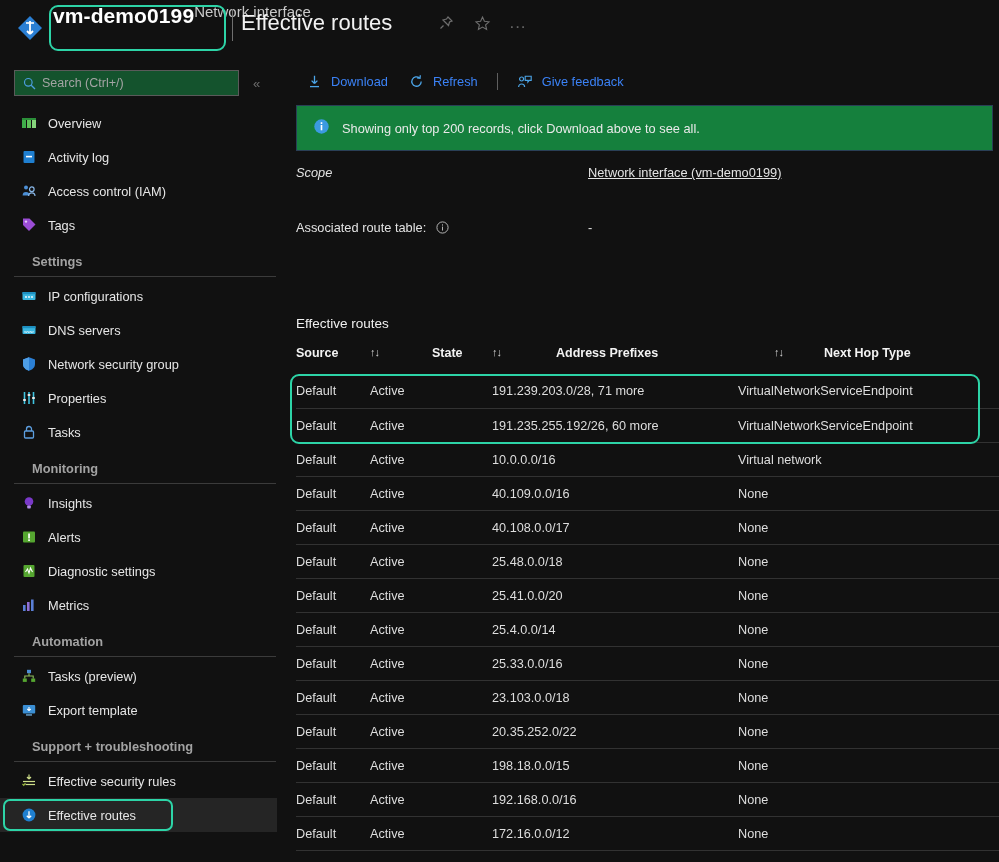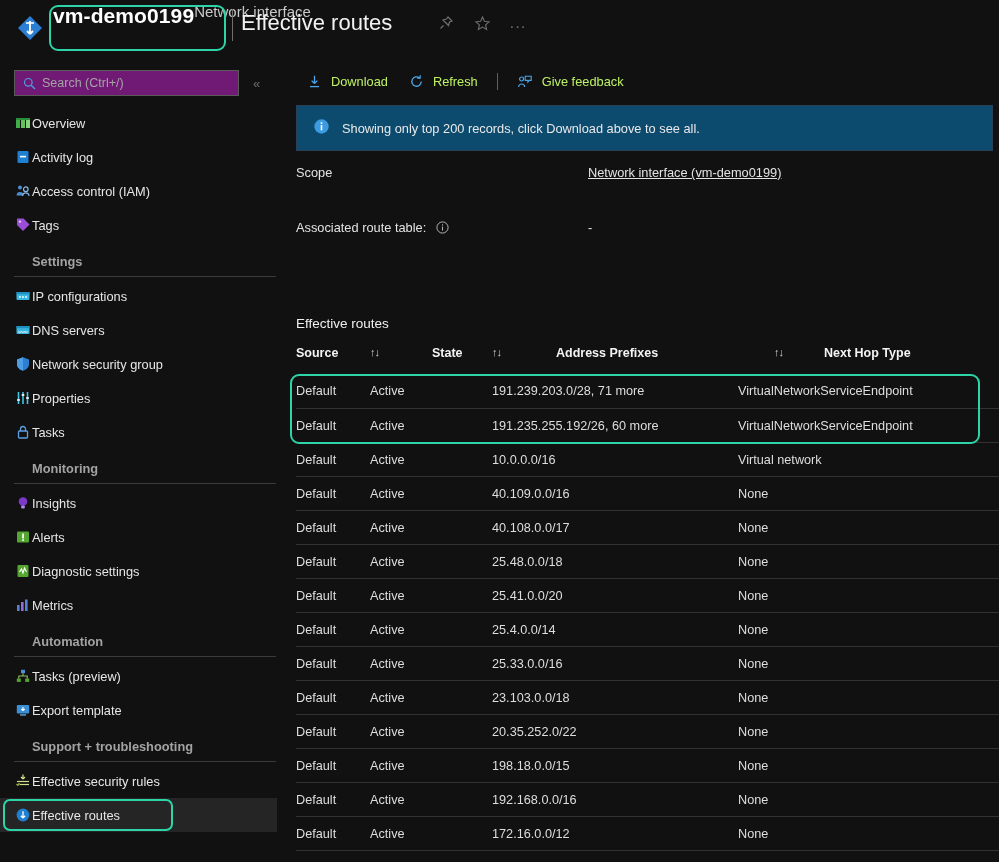--- a/index.html
+++ b/index.html
@@ -39,56 +39,56 @@
     line-height: 34px; font-weight: 400;
   }
   .hdr-actions { position: absolute; left: 435px; top: 12px; display: flex; gap: 14px; align-items: center; }
   .hdr-ico { width: 22px; height: 22px; opacity: .62; display: flex; align-items: center; justify-content: center; }
   .dots { font-size: 17px; color: #9a9a9a; letter-spacing: 1px; line-height: 10px; }
 
   
   .sidebar { position: absolute; left: 0; top: 58px; width: 290px; height: 804px; }
   .search-row { position: absolute; left: 14px; top: 12px; width: 262px; height: 26px; display:flex; align-items:center; }
   .search-box {
-    width: 225px; height: 26px; border: 1px solid #5a5a5a; background: #701a75;
+    width: 225px; height: 26px; border: 1px solid #5a5a5a; background: #14532d;
     display: flex; align-items: center; padding: 0 8px; gap: 6px;
   }
   .search-ph { font-size: 12.5px; color: #a4a4a4; }
   .collapse { margin-left: 14px; color: #6e6e6e; font-size: 13px; }
 
   .nav { position: absolute; left: 0; top: 48px; width: 290px; }
   .nav-item {
     position: relative; height: 34px; display: flex; align-items: center;
-    padding-left: 14px; gap: 1px; cursor: default;
+    padding-left: 20px; gap: 11px; cursor: default;
   }
   .nav-item.sel { background: #252525; width: 277px; }
   .nav-label { font-size: 12.8px; color: #e6e6e6; white-space: nowrap; }
   .nav-ico { width: 17px; height: 17px; flex: 0 0 17px; display:flex; align-items:center; justify-content:center; }
   .grp {
     padding-left: 32px; padding-top: 12px; padding-bottom: 3px;
     font-size: 12.8px; font-weight: bold; color: #a3a3a3;
   }
   .grp-rule { height: 1px; background: #3b3b3b; margin: 4px 14px 2px 14px; }
   .hl-box-nav {
     position: absolute; left: 3px; width: 170px; height: 32px;
     border: 2.5px solid #2dd4a7; border-radius: 7px; pointer-events: none;
   }
 
   
   .main { position: absolute; left: 290px; top: 58px; width: 709px; height: 804px; }
 
   .toolbar { position: absolute; left: 6px; top: 11px; display: flex; align-items: center; gap: 0; }
   .tb-btn { display: flex; align-items: center; gap: 8px; padding: 4px 10px; cursor: default; }
-  .tb-label { font-size: 12.8px; color: #bef264; white-space: nowrap; }
+  .tb-label { font-size: 12.8px; color: #3b82f6; white-space: nowrap; }
   .tb-sep { width: 1px; height: 17px; background: #5f5f5f; margin: 0 9px; }
   .tb-ico { width: 17px; height: 17px; display:flex; align-items:center; justify-content:center; }
 
   .banner {
     position: absolute; left: 6px; top: 47px; width: 697px; height: 46px;
-    border: 1px solid #2a3f56; background: #0c4a6e; display: flex; align-items: center; padding-left: 16px; gap: 12px;
+    border: 1px solid #2a3f56; background: #15803d; display: flex; align-items: center; padding-left: 16px; gap: 12px;
   }
   .banner-text { font-size: 12.8px; color: #e9e9e9; }
 
   .kv { position: absolute; font-size: 12.8px; }
   .kv-label { color: #e3e3e3; }
   .kv-value { color: #e3e3e3; }
   .info-dot { display:inline-block; vertical-align: -2px; margin-left: 6px; }
 
   .sect-title { position: absolute; left: 6px; top: 258px; font-size: 13.5px; color: #f0f0f0; }
 
@@ -420,21 +420,21 @@
       <span>
         <svg width="17" height="17" viewBox="0 0 17 17">
           <circle cx="8.5" cy="8.5" r="7.2" fill="#3b9ae0"></circle>
           <rect x="7.7" y="7" width="1.6" height="5.3" fill="#ffffff"></rect>
           <rect x="7.7" y="4.2" width="1.6" height="1.8" fill="#ffffff"></rect>
         </svg>
       </span>
       <span class="banner-text">Showing only top 200 records, click Download above to see all.</span>
     </div>
 
-    <div class="kv kv-label" style="left:6px; top:107px;">Scope</div>
+    <div class="kv kv-label" style="left:6px; top:107px;font-style:italic;">Scope</div>
     <div class="kv kv-value" style="left:298px; top:107px;text-decoration:underline;">Network interface (vm-demo0199)</div>
 
     <div class="kv kv-label" style="left:6px; top:162px;">
       <span>Associated route table:</span>
       <span class="info-dot">
         <svg width="13" height="13" viewBox="0 0 13 13">
           <circle cx="6.5" cy="6.5" r="5.6" stroke="#b4b4b4" stroke-width="1" fill="none"></circle>
           <rect x="6" y="5.6" width="1" height="4" fill="#b4b4b4"></rect>
           <rect x="6" y="3.3" width="1" height="1.3" fill="#b4b4b4"></rect>
         </svg>

